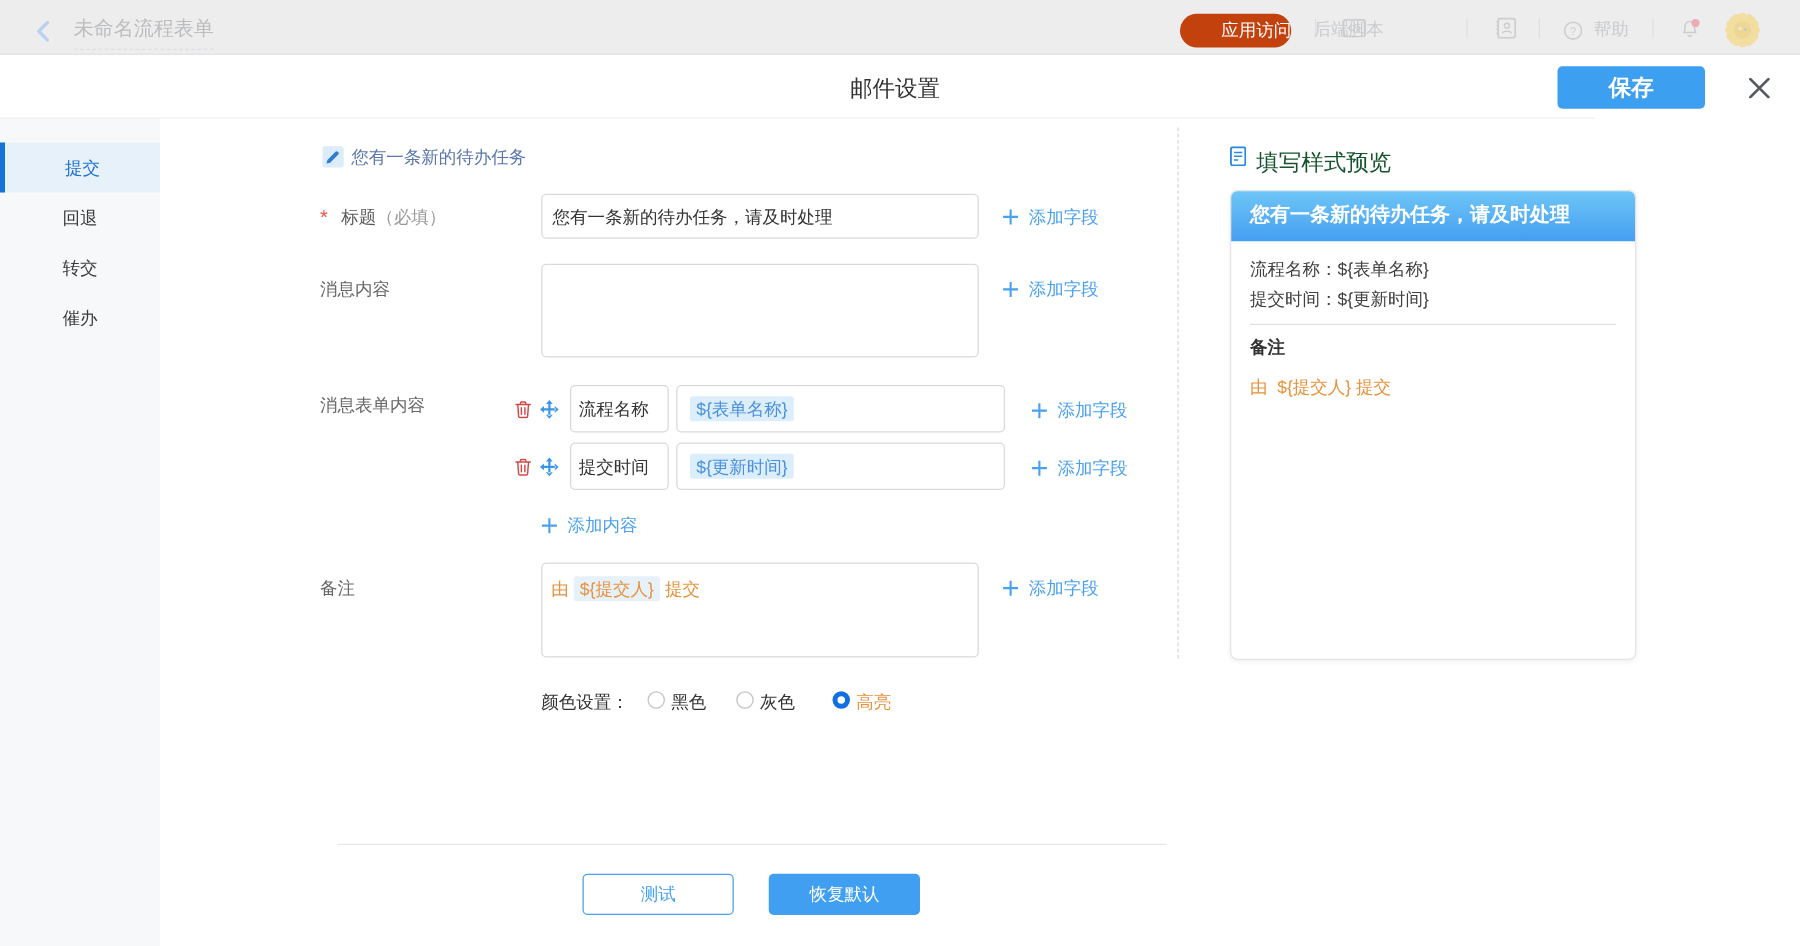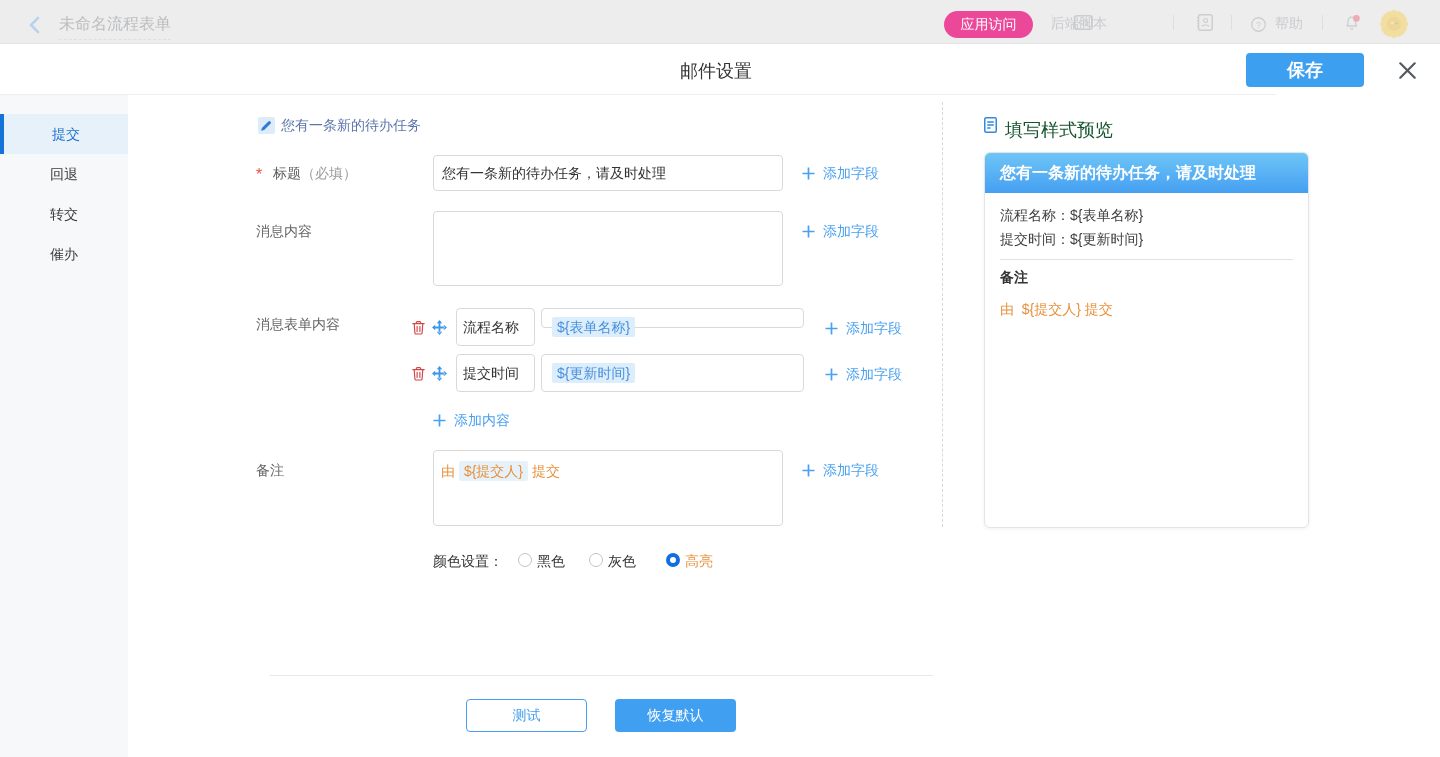--- a/index.html
+++ b/index.html
@@ -5,22 +5,22 @@
   * { margin:0; padding:0; box-sizing:border-box; }
   html,body { width:1440px; height:757px; overflow:hidden; background:#fff;
     font-family:"Liberation Sans", sans-serif; }
   .abs { position:absolute; }
   
   #topbar { position:absolute; left:0; top:0; width:1440px; height:44px;
     background:#ededee; border-bottom:1px solid #e3e3e5; }
   #topbar .chev { position:absolute; left:28px; top:16px; }
   #topbar .title { position:absolute; left:59px; top:15px; font-size:16px; color:#bcbdbf; line-height:17px; padding-bottom:7px; border-bottom:1px dashed #dfdfe1; }
   .pill { position:absolute; left:944px; top:11px; width:89px; height:27px;
-    background:#ec4899; border-radius:14px; color:#fdfeff; font-size:14px;
-    text-align:center; line-height:27px; }
+    background:#c2410c; border-radius:14px; color:#fdfeff; font-size:14px;
+    text-align:right; line-height:27px; }
   .tbdiv { position:absolute; top:15px; width:1px; height:15px; background:#dedee0; }
   .tbtext { position:absolute; top:15px; font-size:14px; color:#cacbcd; }
   
   #mheader { position:absolute; left:0; top:44px; width:1276px; height:51px;
     background:#fff; border-bottom:1px solid #eceef0; }
   #mheader .mtitle { position:absolute; left:0; width:1440px; text-align:center;
     top:15px; font-size:18px; color:#333; margin-left:-4px; }
   #savebtn { position:absolute; left:1246px; top:9px; width:118px; height:34px;
     background:#3d9ff0; border-radius:4px; color:#fff; font-size:18px;
     text-align:center; line-height:34px;font-weight:bold; }
@@ -159,21 +159,21 @@
 
 <div class="lbl" style="left:256px;top:316px;">消息表单内容</div>
 
 <svg class="abs" style="left:412px;top:320px;" width="13" height="15" viewBox="0 0 13 15">
   <path d="M0.8 3.6 H12.2 M4.3 3.6 V2.6 Q4.3 1.6 5.3 1.6 H7.7 Q8.7 1.6 8.7 2.6 V3.6 M2.2 3.6 L2.9 13 Q3 14 4 14 H9 Q10 14 10.1 13 L10.8 3.6 M5.1 6.2 V11.4 M7.9 6.2 V11.4" fill="none" stroke="#d24545" stroke-width="1.15" stroke-linecap="round" stroke-linejoin="round"></path>
 </svg>
 <svg class="abs" style="left:432px;top:320px;" width="15" height="15" viewBox="0 0 15 15">
   <path d="M7.5 0 L10.2 3.2 H4.8 Z M7.5 15 L10.2 11.8 H4.8 Z M0 7.5 L3.2 4.8 V10.2 Z M15 7.5 L11.8 4.8 V10.2 Z M6.6 2.5 H8.4 V12.5 H6.6 Z M2.5 6.6 H12.5 V8.4 H2.5 Z" fill="#3b96ea"></path>
 </svg>
 <div class="inp" style="left:456px;top:308px;width:79px;height:38px;line-height:36px;padding-left:6px;">流程名称</div>
-<div class="inp" style="left:541px;top:308px;width:263px;height:20px;line-height:36px;padding-left:10px;"><span class="hl-blue">${表单名称}</span></div>
+<div class="inp" style="left:541px;top:308px;width:263px;height:38px;line-height:36px;padding-left:10px;"><span class="hl-blue">${表单名称}</span></div>
 <div class="addf" style="left:825px;top:320px;"><svg width="13" height="13" viewBox="0 0 13 13">
       <path d="M6.5 0.5 V12.5 M0.5 6.5 H12.5" stroke="#4aa0f0" stroke-width="1.7"></path>
     </svg>添加字段</div>
 
 <svg class="abs" style="left:412px;top:366px;" width="13" height="15" viewBox="0 0 13 15">
   <path d="M0.8 3.6 H12.2 M4.3 3.6 V2.6 Q4.3 1.6 5.3 1.6 H7.7 Q8.7 1.6 8.7 2.6 V3.6 M2.2 3.6 L2.9 13 Q3 14 4 14 H9 Q10 14 10.1 13 L10.8 3.6 M5.1 6.2 V11.4 M7.9 6.2 V11.4" fill="none" stroke="#d24545" stroke-width="1.15" stroke-linecap="round" stroke-linejoin="round"></path>
 </svg>
 <svg class="abs" style="left:432px;top:366px;" width="15" height="15" viewBox="0 0 15 15">
   <path d="M7.5 0 L10.2 3.2 H4.8 Z M7.5 15 L10.2 11.8 H4.8 Z M0 7.5 L3.2 4.8 V10.2 Z M15 7.5 L11.8 4.8 V10.2 Z M6.6 2.5 H8.4 V12.5 H6.6 Z M2.5 6.6 H12.5 V8.4 H2.5 Z" fill="#3b96ea"></path>
 </svg>

